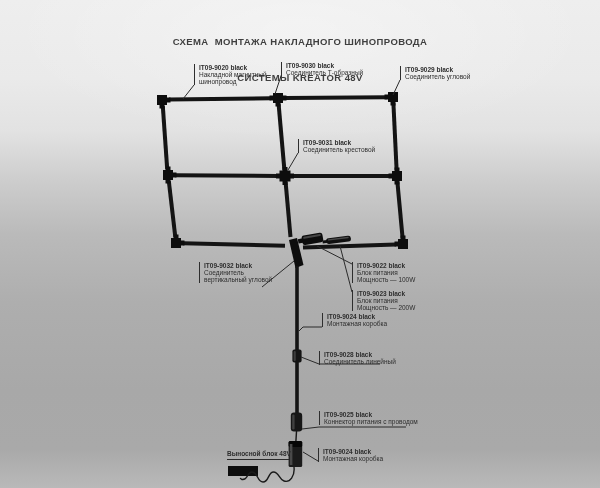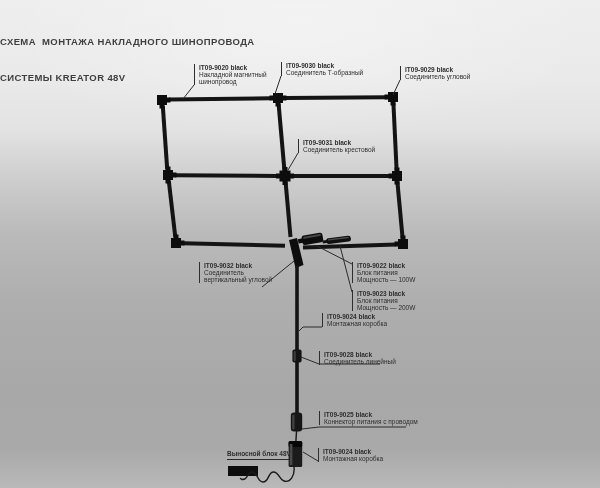--- a/index.html
+++ b/index.html
@@ -4,21 +4,21 @@
 <style>
   html,body{margin:0;padding:0;}
   .stage{
     position:relative;width:600px;height:488px;overflow:hidden;
     font-family:"Liberation Sans", sans-serif;
     background:
       radial-gradient(ellipse 420px 160px at 50% 6%, rgba(255,255,255,0.35), rgba(255,255,255,0) 70%),
       linear-gradient(180deg,#eeeeee 0%,#eaeaea 16%,#e2e2e2 27%,#cdcdcd 37%,#bababa 48%,#aeaeae 62%,#a8a8a8 80%,#a9a9a9 92%,#b9b9b9 100%);
   }
   .title{
-    position:absolute;left:0;top:12px;width:600px;text-align:left;
+    position:absolute;left:0;top:12px;width:600px;text-align:center;
     font-size:9.5px;font-weight:bold;letter-spacing:.4px;color:#3f3f3f;
     line-height:12px;white-space:pre;
   }
   svg.diagram{position:absolute;left:0;top:0;}
   .lbl{
     position:absolute;color:#2e2e2e;font-size:6.5px;line-height:7px;
     border-left:1px solid #2e2e2e;padding-left:4px;white-space:nowrap;
   }
   .lbl .code{font-weight:bold;}
   .ext-label{

